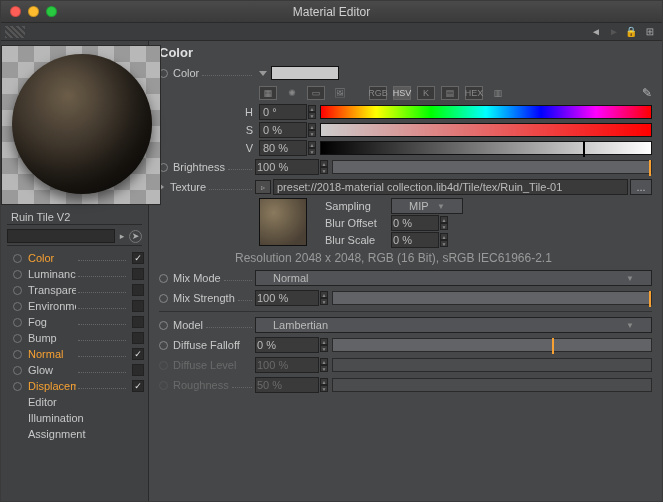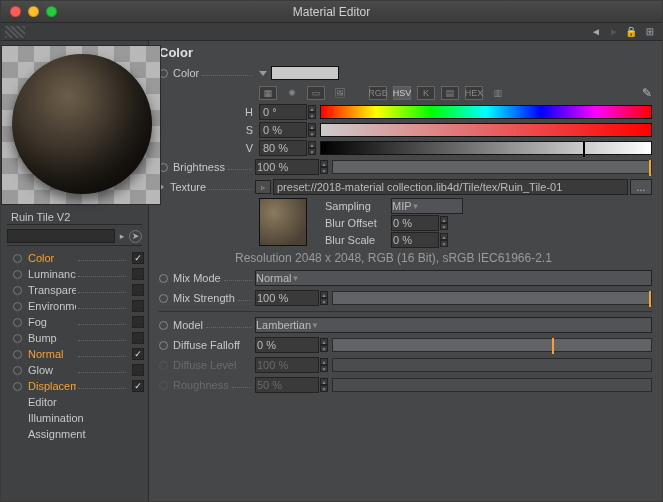--- a/index.html
+++ b/index.html
@@ -76,21 +76,21 @@
   .tri-expand{ width:0;height:0;border-top:4px solid transparent;border-bottom:4px solid transparent;border-left:5px solid #999;margin-right:6px;}
   .inline-btn{ width:16px;height:14px;background:#4c4c4c;border:1px solid #222;display:flex;align-items:center;justify-content:center;color:#aaa;font-size:8px;margin-right:2px;}
   .path-input{ flex:1; height:16px; background:#3a3a3a;border:1px solid #222; padding:0 3px; display:flex;align-items:center; overflow:hidden; white-space:nowrap; color:#bbb;}
   .more-btn{ width:22px;height:16px;background:#515356;border:1px solid #222;display:flex;align-items:center;justify-content:center;color:#bbb;margin-left:2px;}
   .tex-preview{ width:48px;height:48px;background:
      radial-gradient(circle at 30% 30%, #8a7a5e 0%, #6a5d48 40%, #4a4034 80%);
      border:1px solid #111; margin-left:100px; float:left;}
   .tex-props{ margin-left:154px;}
   .tex-props .row{ min-height:16px; margin-bottom:1px;margin-left:12px;}
   .tex-props .lbl{ width:66px;}
-  .select{ height:16px; background:#515356; border:1px solid #222; padding:0 0; display:flex; align-items:center; color:#bbb;}
+  .select{ height:16px; background:#515356; border:1px solid #222; padding:0 17px; display:flex; align-items:center; justify-content:space-between; color:#bbb;}
   .select .caret{ font-size:8px;color:#888;}
   .small-select{ width:72px;}
   .wide-select{ flex:1;}
   .info-text{ color:#9a9a9a; margin-left:76px; font-size:12px; margin-top:2px; margin-bottom:4px;}
   .section-divider{ height:1px;background:#2f3133;margin:4px 0;}
   .eyedropper{ margin-left:auto; font-size:12px; color:#bbb;}
   .clear{clear:both;}
   
   ::-webkit-scrollbar{width:0;height:0;}
 </style>

